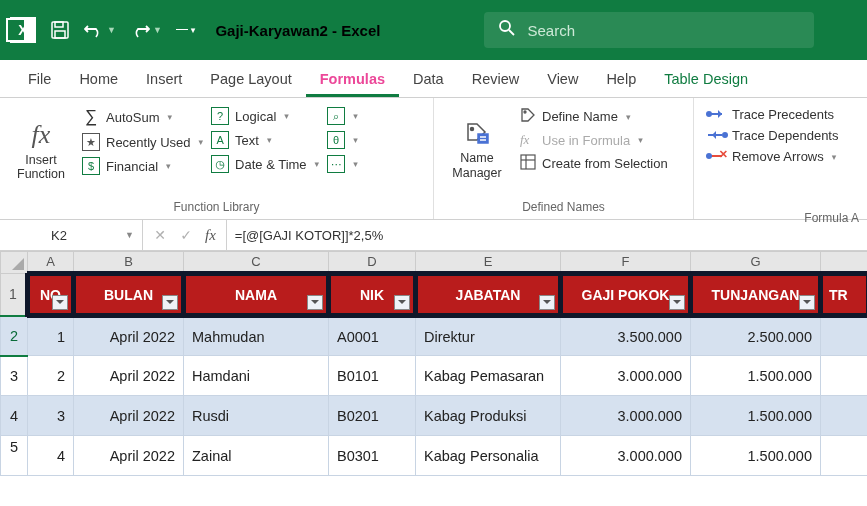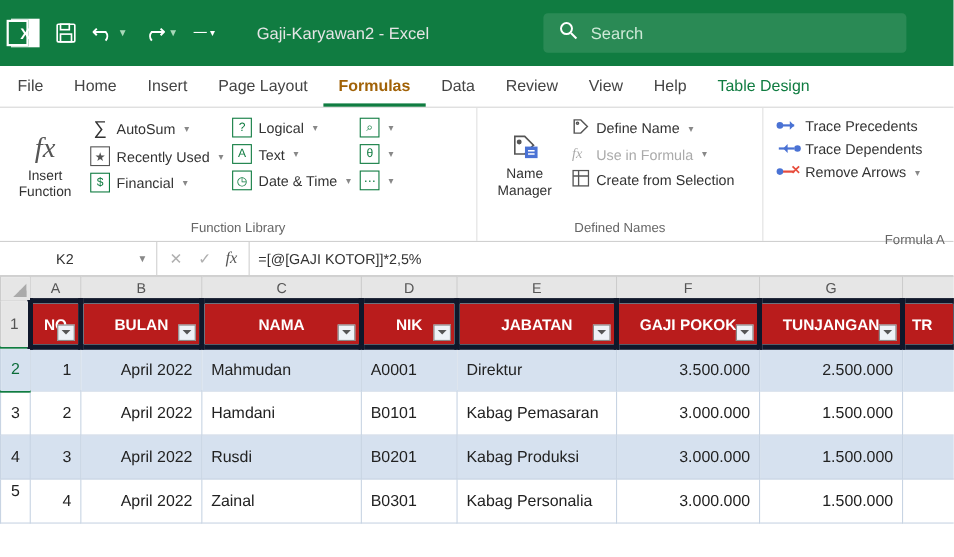--- a/index.html
+++ b/index.html
@@ -4,28 +4,28 @@
 <style>
   * { box-sizing: border-box; margin: 0; padding: 0; font-family: 'Segoe UI', Arial, sans-serif; }
   body { width: 867px; height: 506px; overflow: hidden; background: #fff; font-size: 13px; color: #333; }
   
   .titlebar { background: #107c41; height: 60px; display: flex; align-items: center; padding: 0 10px; gap: 14px; }
   .xl-logo { width: 26px; height: 26px; background: #fff; color: #107c41; font-weight: bold; font-size: 14px; display: flex; align-items: center; justify-content: center; position: relative; }
   .xl-logo::before { content: ''; position: absolute; left: -4px; width: 16px; height: 20px; background: #107c41; border: 2px solid #fff; }
   .xl-logo span { position: relative; z-index: 1; color:#fff; font-weight:bold;}
   .titlebar-icon { color: #fff; font-size: 18px; display: flex; align-items: center; gap: 3px; cursor: pointer; }
   .caret-down { font-size: 9px; color: #a8d8b9; }
-  .title-text { color: #e5e5e5; font-size: 15px; margin-left: 24px; }
+  .title-text { color: #000000; font-size: 15px; margin-left: 6px; font-weight: bold; }
   .searchbox { margin-left: 90px; background: #2a8a55; border-radius: 4px; height: 36px; width: 330px; display: flex; align-items: center; padding: 0 14px; gap: 12px; text-align: center; }
   .searchbox .sicon { color: #fff; font-size: 17px; }
   .searchbox .ph { color: #cde9d7; font-size: 15px; }
   
-  .tabs { border-bottom: 1px solid #d0d0d0; background:#fff; height: 38px; display: flex; align-items: flex-end; padding-left: 2px; gap: 0; }
+  .tabs { border-bottom: 1px solid #d0d0d0; background:#fff; height: 38px; display: flex; align-items: flex-end; padding-left: 14px; gap: 0; }
   .tab { padding: 9px 14px 7px; color: #444; font-size: 14.5px; cursor: pointer; border-bottom: 3px solid transparent; }
-  .tab.active { border-bottom-color: #107c41; font-weight: 600; color: #a16207; }
+  .tab.active { border-bottom-color: #107c41; font-weight: 600; color: #ec4899; }
   .tab.contextual { color: #107c41; }
   
   .ribbon { background: #fff; border-bottom: 1px solid #d0d0d0; height: 122px; display: flex; }
   .rgroup { border-right: 1px solid #e0e0e0; padding: 5px 8px 2px; display: flex; flex-direction: column; }
   .rgroup-body { flex: 1; display: flex; gap: 8px; }
   .rgroup-label { text-align: center; font-size: 12px; color: #666; padding: 2px 0 3px; }
   .bigbtn { display: flex; flex-direction: column; align-items: center; justify-content: center; width: 66px; gap: 3px; cursor: pointer; }
   .bigbtn .bicon { font-size: 26px; font-style: italic; color: #555; font-family: 'Times New Roman', serif; }
   .bigbtn .blabel { font-size: 12.5px; text-align: center; line-height: 1.15; }
   .col3 { display: flex; flex-direction: column; gap: 6px; padding-top: 4px; }

